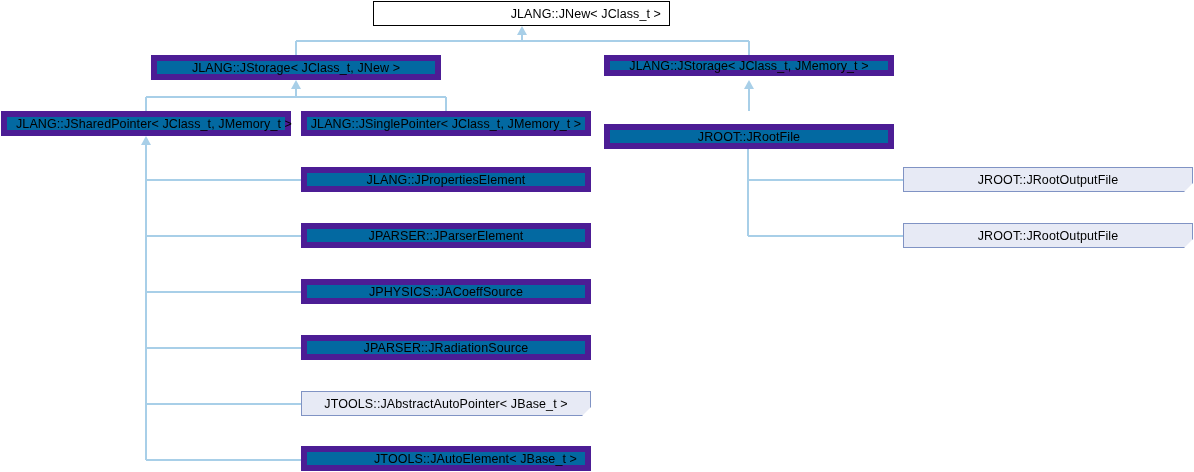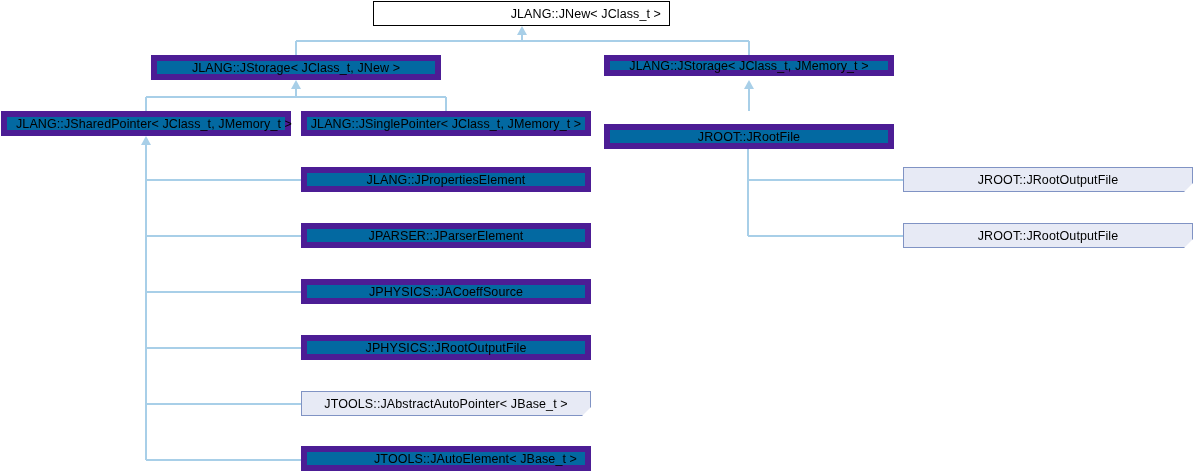--- a/index.html
+++ b/index.html
@@ -152,21 +152,21 @@
 
   <div class="node cls" style="left:301px; top:223px; width:290px; height:25px;">
     <span class="label">JPARSER::JParserElement</span>
   </div>
 
   <div class="node cls" style="left:301px; top:279px; width:290px; height:25px;">
     <span class="label">JPHYSICS::JACoeffSource</span>
   </div>
 
   <div class="node cls" style="left:301px; top:335px; width:290px; height:25px;">
-    <span class="label">JPHYSICS::JRootOutputFile</span>
+    <span class="label">JPARSER::JRadiationSource</span>
   </div>
 
   <div class="node leaf" style="left:301px; top:391px; width:290px; height:25px;">
     <span class="inner"></span>
     <span class="label">JTOOLS::JAbstractAutoPointer&lt; JBase_t &gt;</span>
   </div>
 
   <div class="node cls" style="left:301px; top:446px; width:290px; height:25px;justify-content:flex-end;">
     <span class="label">JTOOLS::JAutoElement&lt; JBase_t &gt;</span>
   </div>

